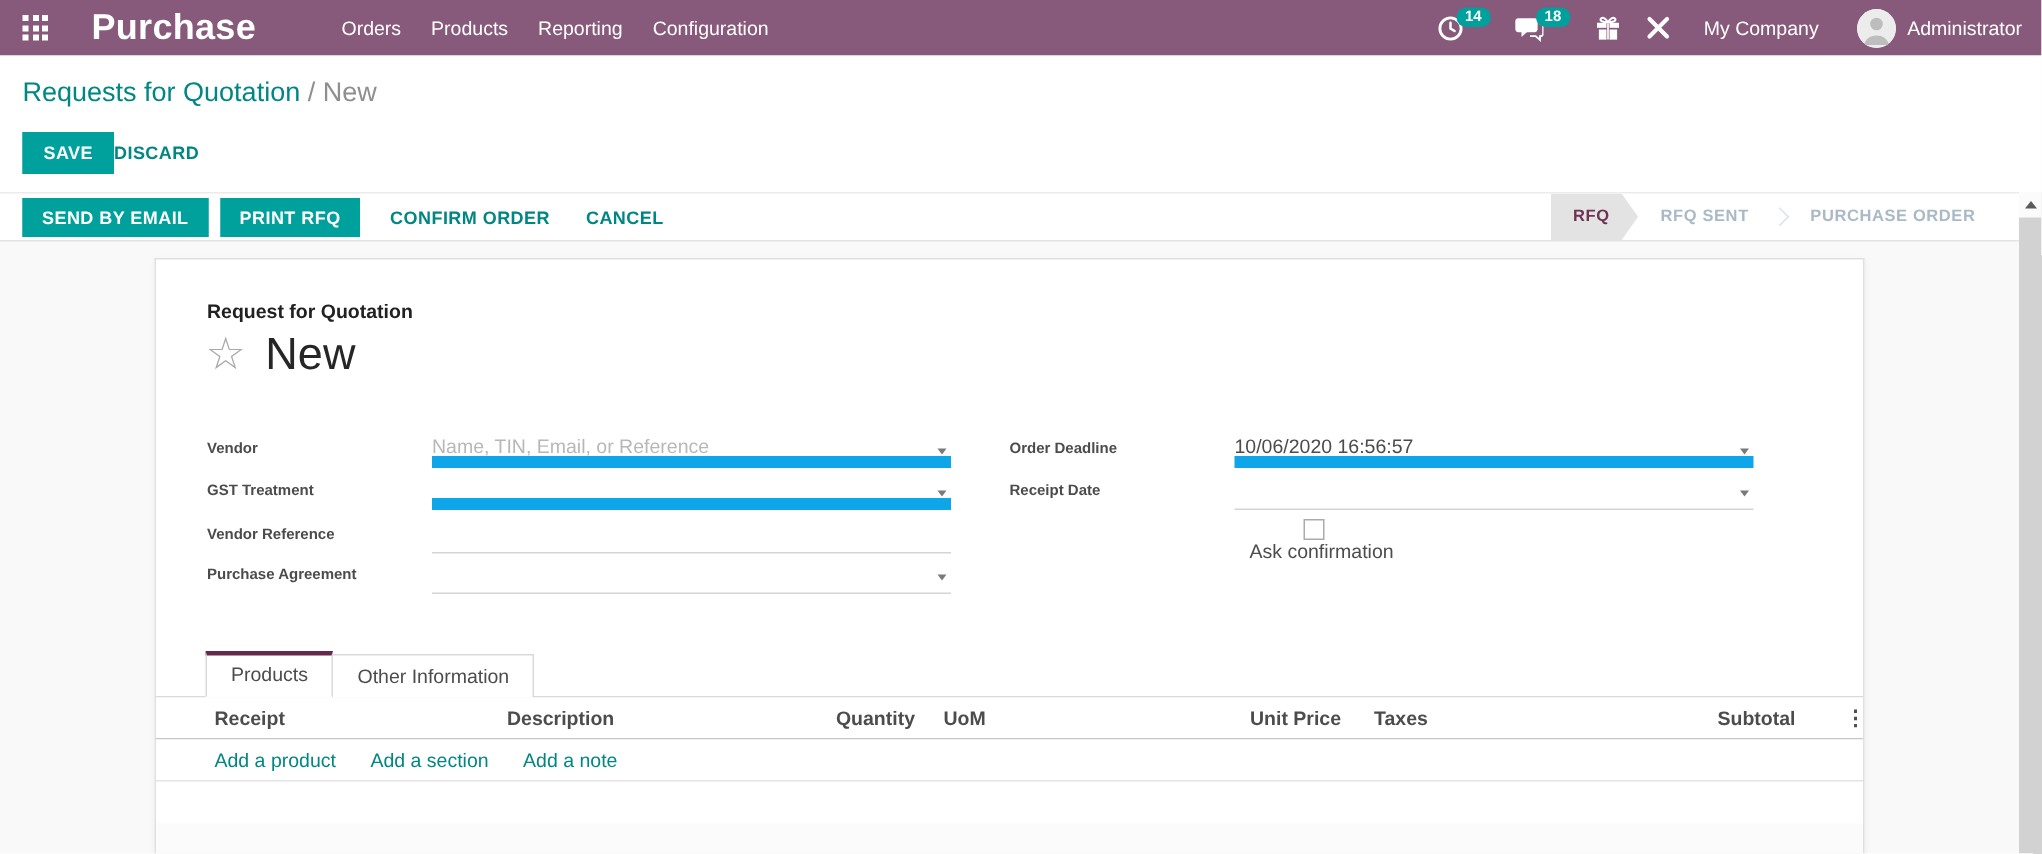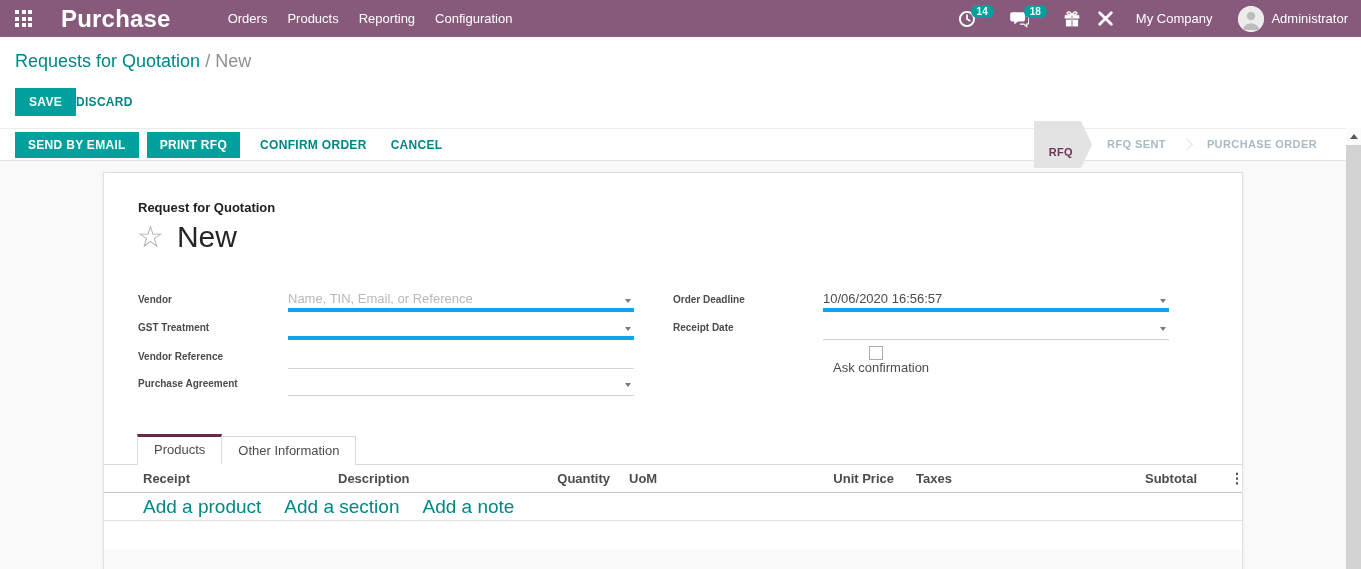--- a/index.html
+++ b/index.html
@@ -28,21 +28,21 @@
   .cp-buttons { position:absolute; top:51px; left:15px; display:flex; align-items:center; }
   .btn-primary { background:#00a09d; color:#fff; border:1px solid #00a09d; font-size:12px; font-weight:bold; letter-spacing:.3px; padding:6px 13px; cursor:pointer; font-family:inherit; }
   .btn-flat { background:none; border:none; color:#008784; font-size:12px; font-weight:bold; letter-spacing:.3px; cursor:pointer; font-family:inherit; }
 
   
   .statusbar { position:absolute; top:128px; left:0; right:15px; height:33px; background:#fff; border-top:1px solid #ebebeb; border-bottom:1px solid #e2e2e2; display:flex; align-items:center; padding-left:15px; }
   .statusbar .btn-primary { padding:5px 12px; margin-right:8px; }
   .statusbar .btn-flat { padding:0 12px; }
   .stages { margin-left:auto; display:flex; align-items:center; height:100%; margin-right:14px; }
   .stage { font-size:11px; font-weight:bold; letter-spacing:.4px; line-height:31px; cursor:pointer; }
-  .stage.active { background:#e3e3e3; color:#6d3352; padding:16px 19px 0 15px; clip-path:polygon(0 0, calc(100% - 11px) 0, 100% 50%, calc(100% - 11px) 100%, 0 100%); }
+  .stage.active { background:#e3e3e3; color:#6d3352; padding:0 19px 0 15px; clip-path:polygon(0 0, calc(100% - 11px) 0, 100% 50%, calc(100% - 11px) 100%, 0 100%); }
   .stage.inactive { color:#a9bac6; padding:0 15px; }
   .stage-sep { width:9px; height:9px; border-top:1px solid #dbe2e8; border-right:1px solid #dbe2e8; transform:rotate(45deg); margin:0 1px; }
 
   
   .scrollbar { position:absolute; top:128px; right:0; bottom:0; width:15px; background:#d2d2d2; }
   .sb-btn { height:17px; background:#fbfbfb; display:flex; align-items:center; justify-content:center; cursor:pointer; }
   .sb-btn .up { width:0; height:0; border-left:4px solid transparent; border-right:4px solid transparent; border-bottom:5px solid #5a5a5a; }
 
   
   .sheet { position:absolute; left:103px; top:172px; width:1140px; bottom:0; background:#fff; border:1px solid #e0e0e0; border-bottom:none; box-shadow:0 1px 4px rgba(0,0,0,.06); }
@@ -52,21 +52,21 @@
   .record-name { font-size:30px; color:#262626; margin-left:13px; font-weight:400; }
 
   .field-row { position:absolute; height:24px; display:flex; }
   .f-label { position:absolute; left:34px; width:150px; font-size:10px; font-weight:bold; color:#4c4c4c; line-height:22px; }
   .f-label.r { left:569px; }
   .input-box { position:absolute; height:23px; }
   .input-box.l { left:184px; width:346px; }
   .input-box.r { left:719px; width:346px; }
   .input-box input { width:100%; height:100%; border:none; outline:none; background:transparent; font-size:13px; color:#4c4c4c; font-family:inherit; padding:0 16px 2px 0; }
   .input-box input::placeholder { color:#b8b8b8; }
-  .u-strong { border-bottom:4px solid #0ea5e9; }
+  .u-strong { border-bottom:8px solid #0ea5e9; }
   .u-light { border-bottom:1px solid #d4d4d4; }
   .caret { position:absolute; right:3px; top:10px; width:0; height:0; border-left:3.5px solid transparent; border-right:3.5px solid transparent; border-top:4px solid #7a7a7a; cursor:pointer; }
   .chk-row { position:absolute; left:719px; top:173px; display:flex; align-items:center;flex-direction:column; }
   .checkbox { width:14px; height:14px; border:1px solid #ababab; background:#fff; cursor:pointer; }
   .chk-label { font-size:13px; margin-left:10px; color:#4c4c4c; }
 
   
   .tab-strip { position:absolute; left:0; right:0; top:261px; height:31px; border-bottom:1px solid #d9d9d9; padding-left:33px; display:flex; align-items:flex-end; }
   .tab { font-size:13px; color:#4c4c4c; background:#fff; padding:0 16px; cursor:pointer; position:relative; margin-bottom:-1px; }
   .tab.active { border:1px solid #d9d9d9; border-top:3px solid #66294b; border-bottom:1px solid #fff; line-height:26px; height:31px; z-index:2; }
@@ -78,21 +78,21 @@
   .th.ra { text-align:right; }
   .col-product { left:39px; }
   .col-desc { left:234px; }
   .col-qty { left:416px; width:90px; }
   .col-uom { left:525px; }
   .col-price { left:700px; width:90px; }
   .col-taxes { left:812px; }
   .col-subtotal { left:1003px; width:90px; }
   .kebab { position:absolute; left:1124px; top:0; width:18px; text-align:center; font-size:14px; font-weight:bold; color:#4f4f4f; line-height:27px; cursor:pointer; }
   .add-row { position:absolute; left:0; right:0; top:320px; height:28px; border-bottom:1px solid #e4e4e4; display:flex; align-items:center; padding-left:39px; gap:23px; background:#fff; }
-  .add-link { font-size:19px; color:#008784; cursor:pointer; }
+  .add-link { font-size:13px; color:#008784; cursor:pointer; }
   .sheet-bottom { position:absolute; left:0; right:0; top:376px; bottom:0; background:#fbfbfb; }
 
   svg { display:block; }
 </style>
 </head>
 <body>
 
 <div class="navbar">
   <div class="apps-grid">
     <i></i>

